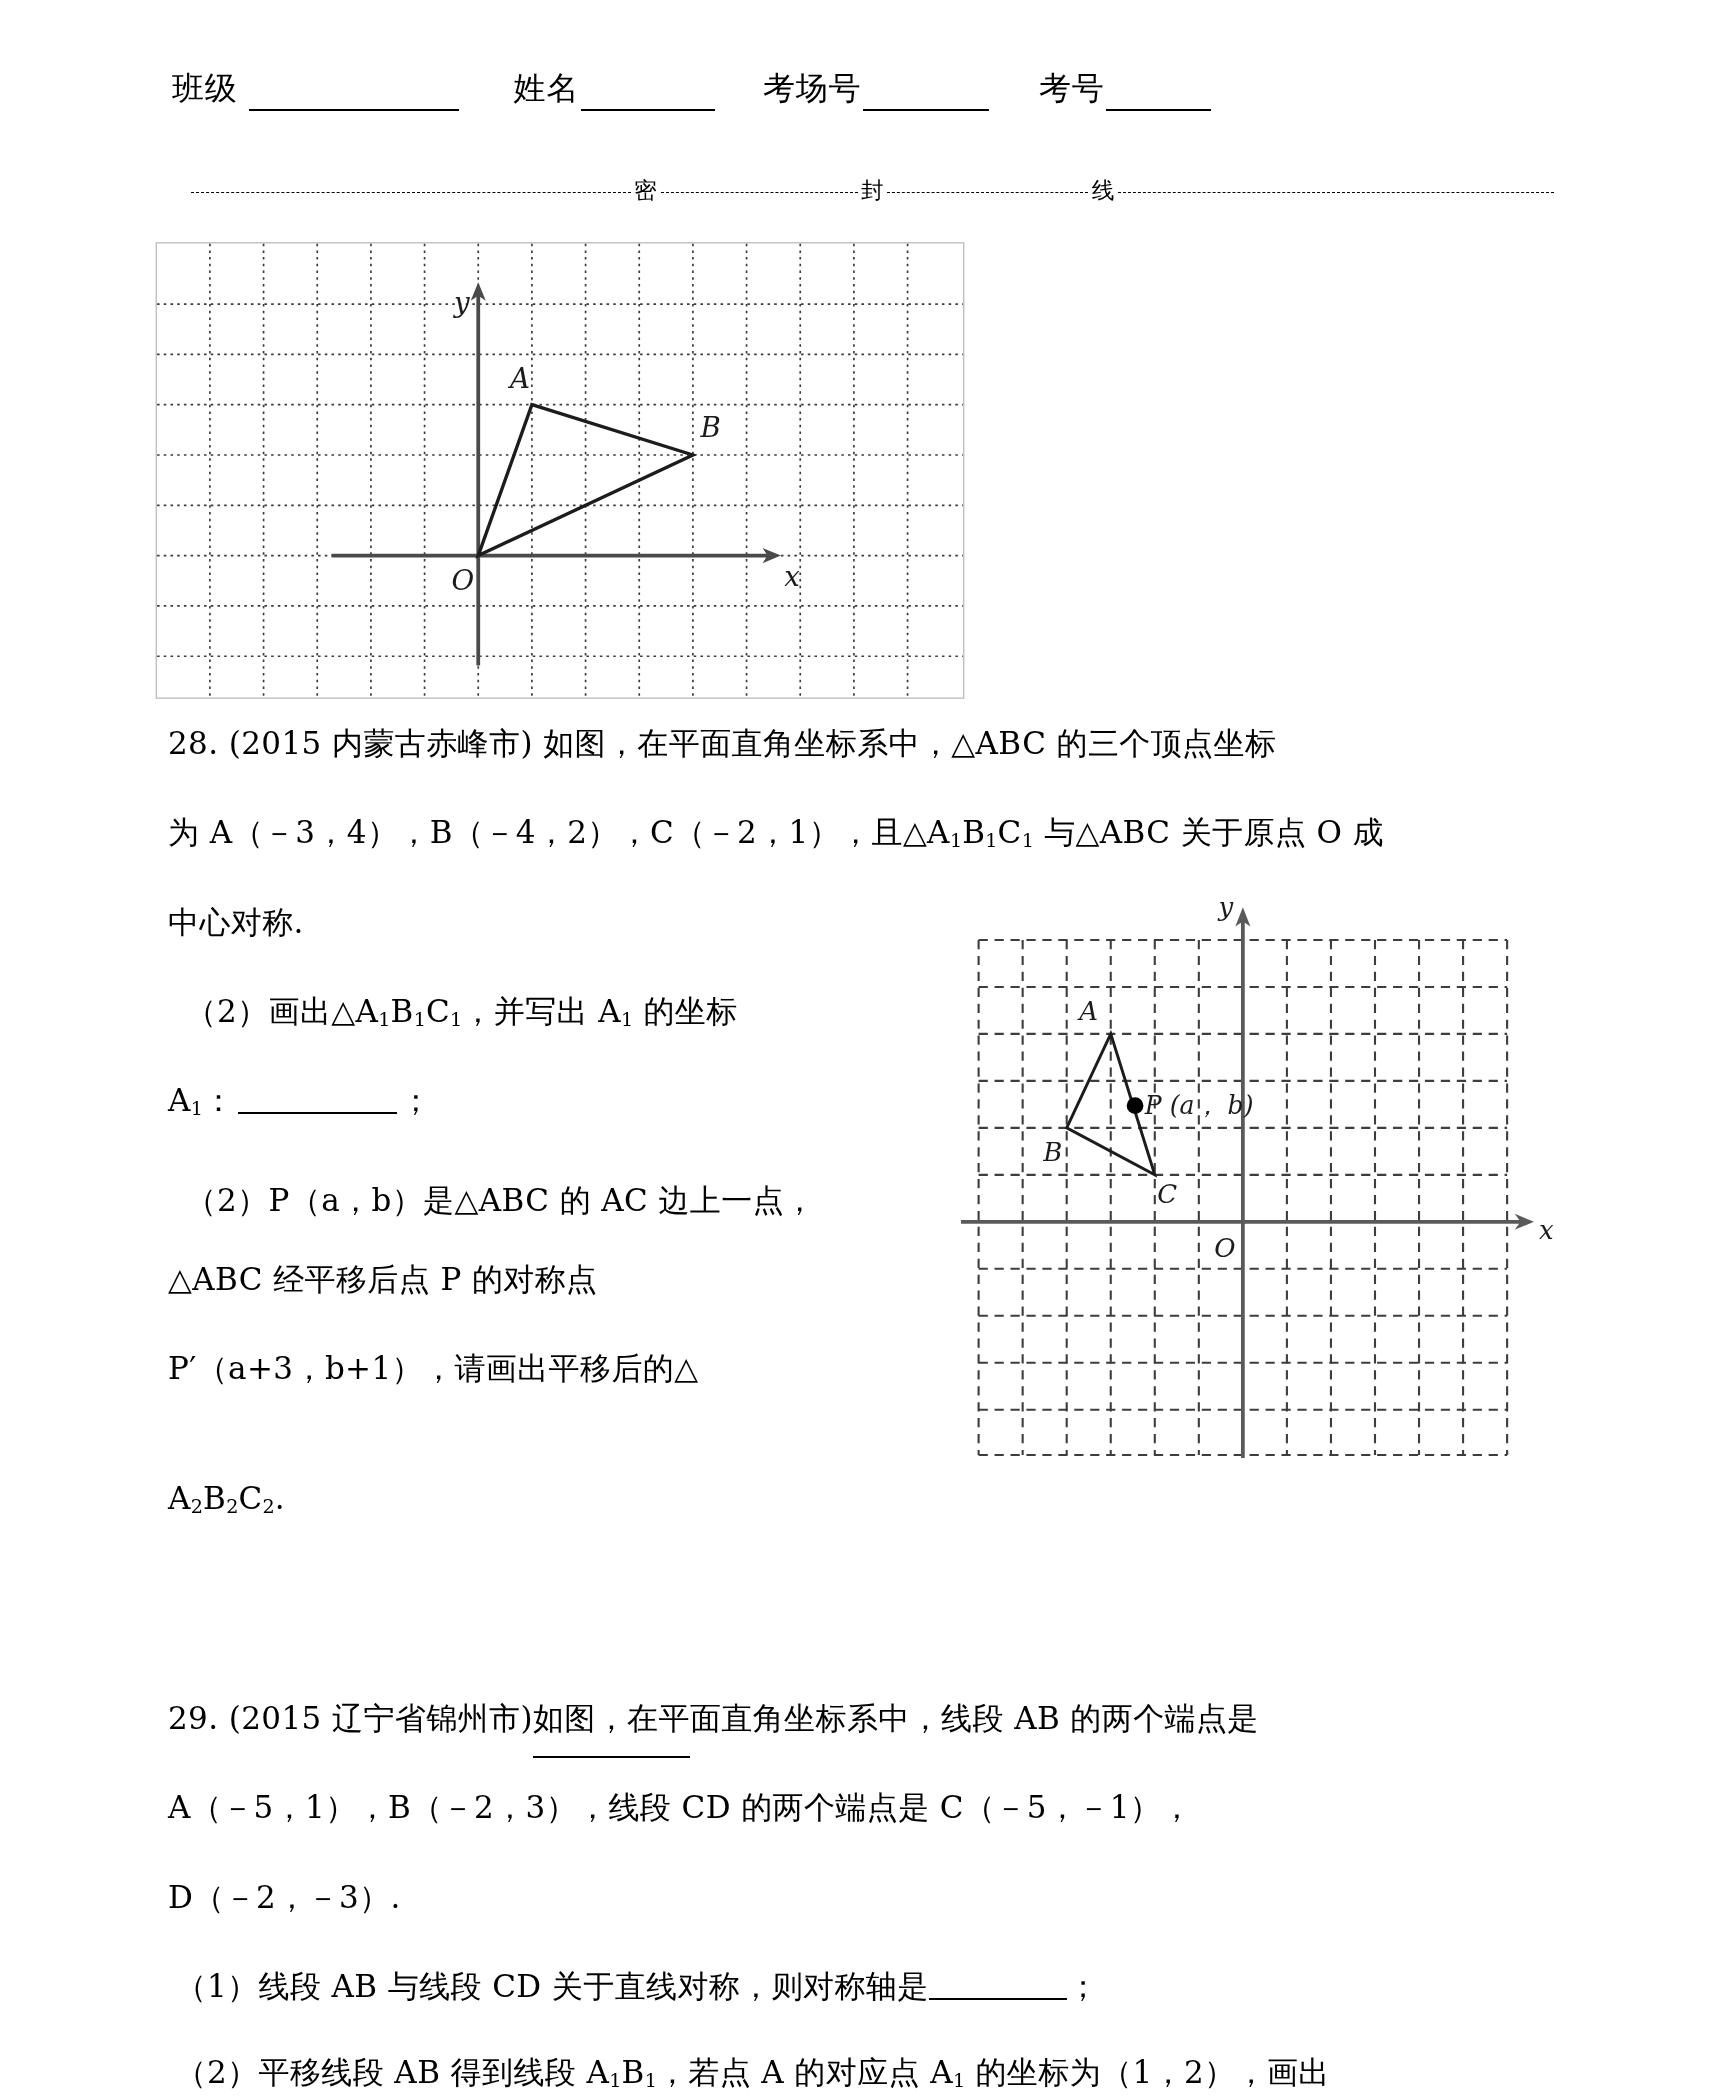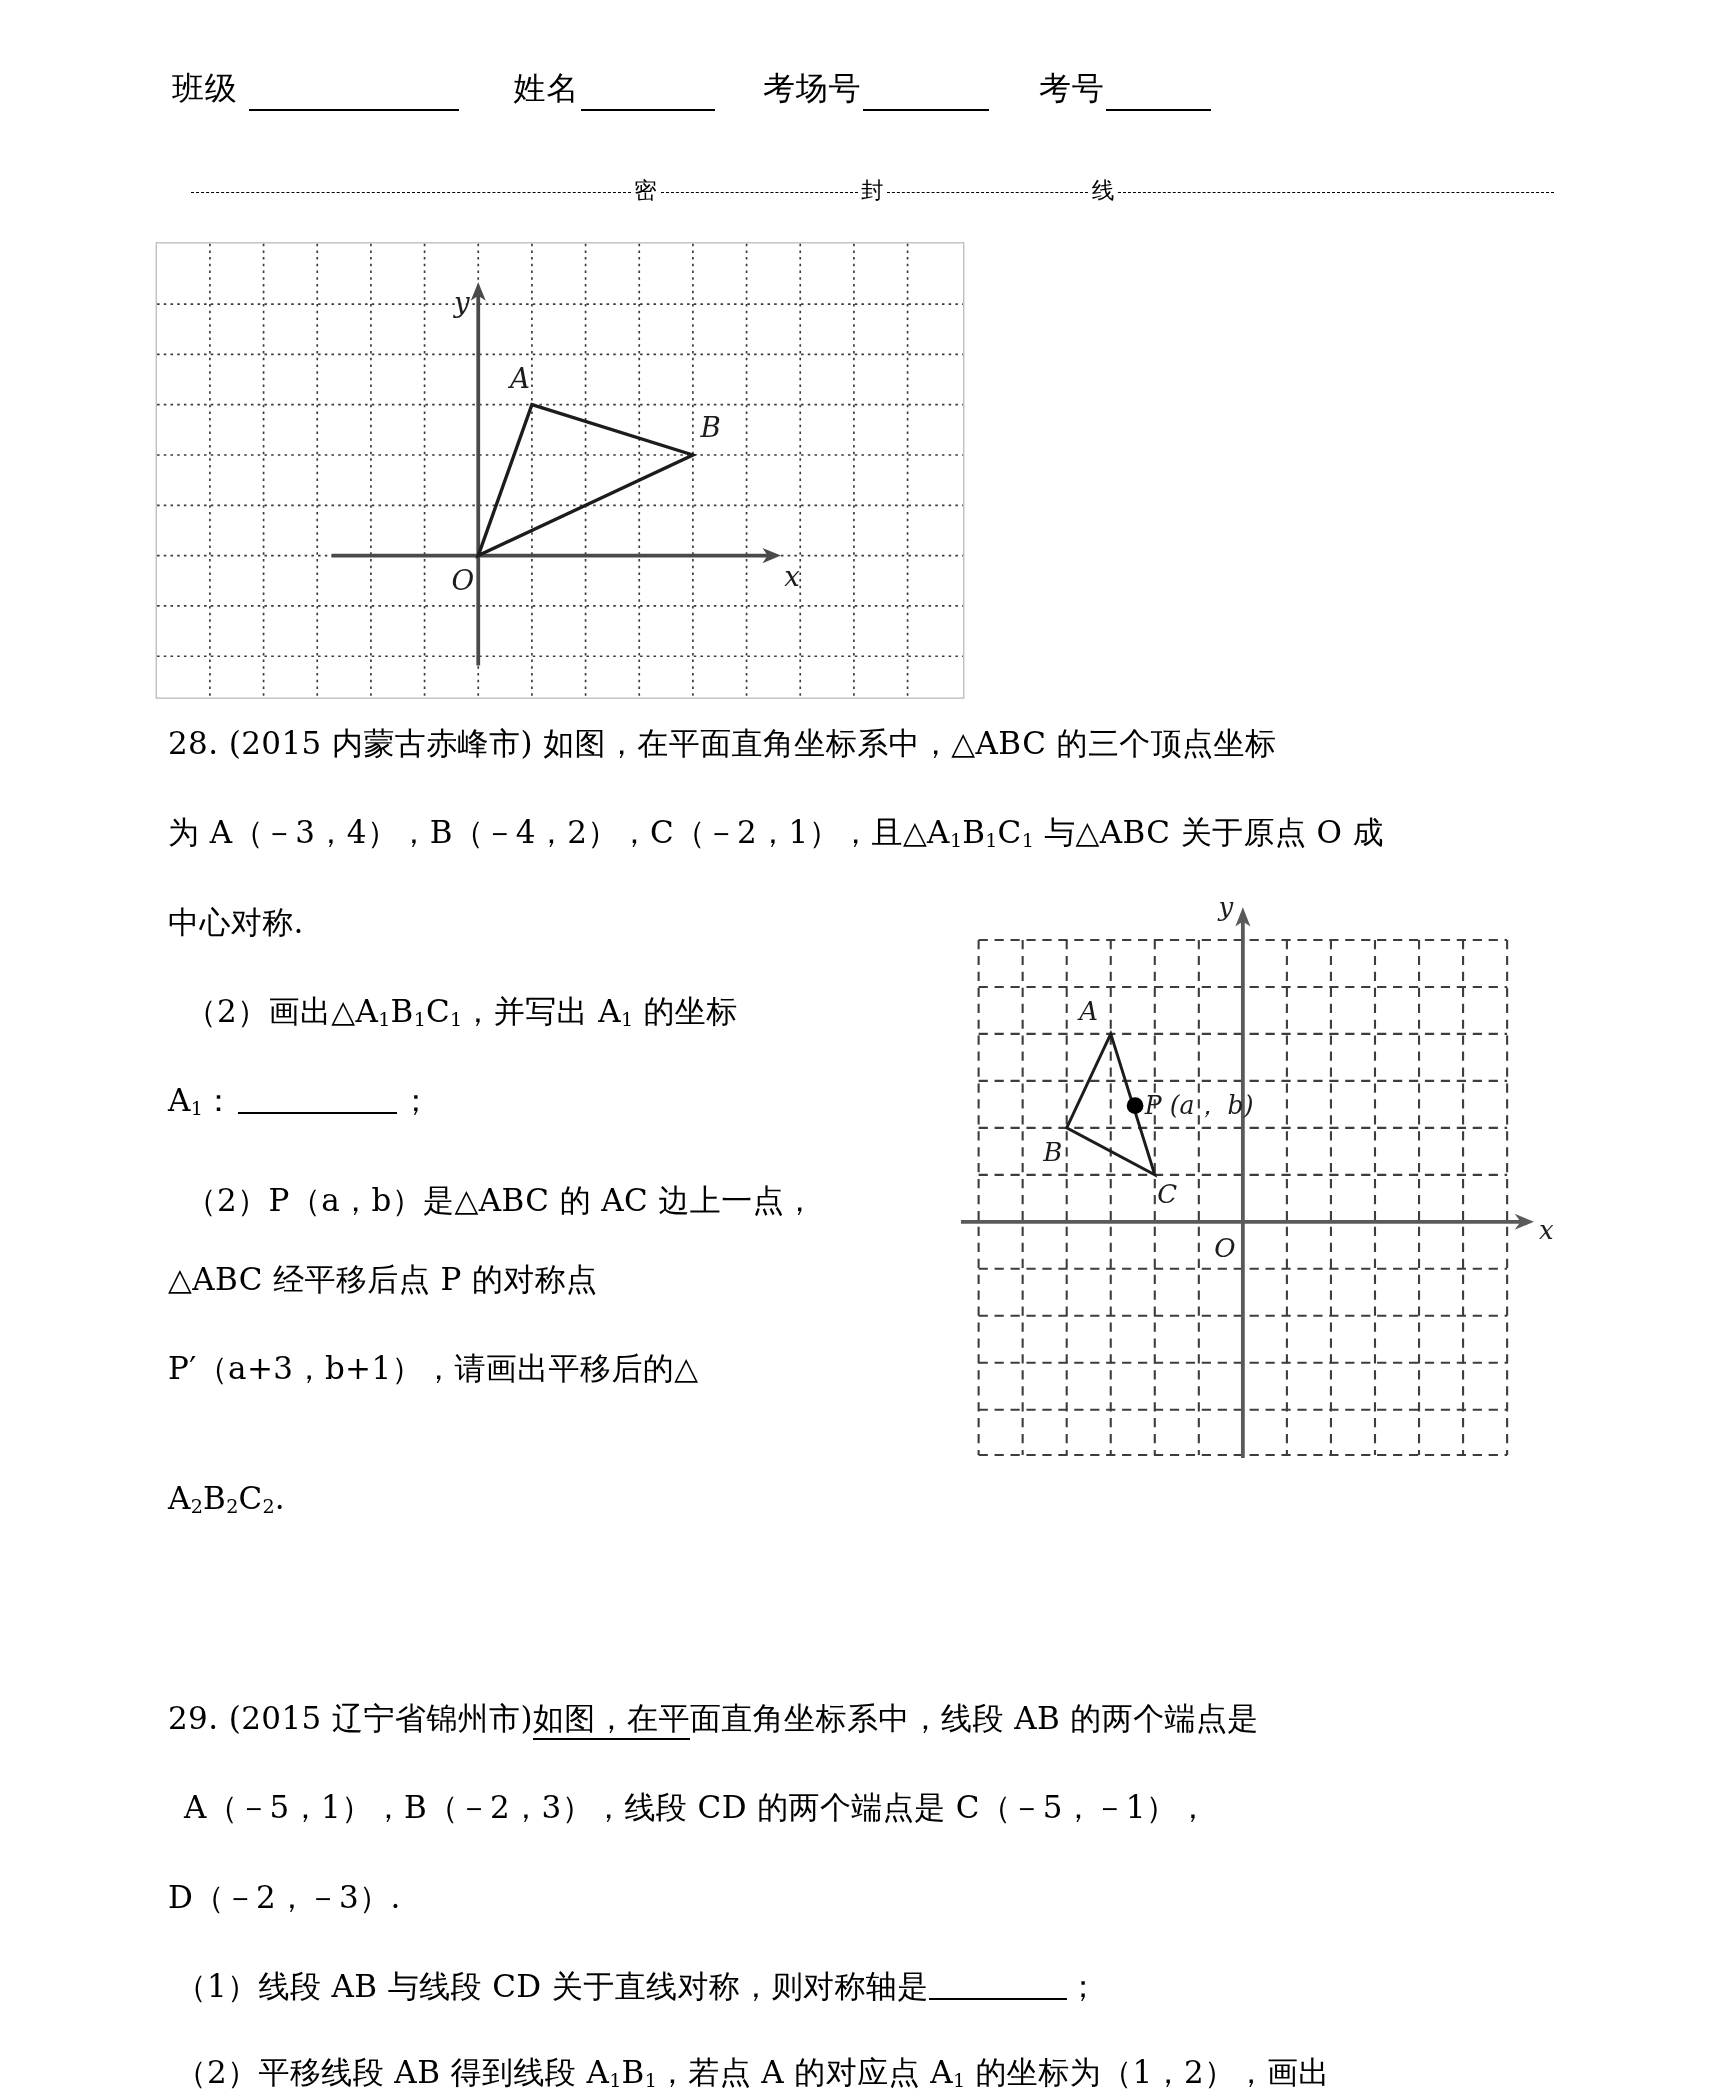--- a/index.html
+++ b/index.html
@@ -52,21 +52,21 @@
     letter-spacing:0.4px;white-space:nowrap;
   }
   .ln{position:absolute;left:0;white-space:nowrap;}
   sub{font-size:0.62em;vertical-align:-0.22em;letter-spacing:0;}
   .blank{
     display:inline-block;border-bottom:2.5px solid #000;
     vertical-align:-2.5px;
   }
   .b-a1{width:159px;margin:0 3.4px;}
   .b-q291{width:138px;margin-left:0.8px;}
-  .ulink{border-bottom:2.9px solid #000;padding-bottom:2px;font-family:Liberation Serif, serif;}
+  .ulink{border-bottom:2.9px solid #000;padding-bottom:20px;font-family:Liberation Serif, serif;}
 
   #q28{left:168px;top:728px;width:1401px;}
   #q29{left:168px;top:1703px;width:1401px;}
 </style>
 </head>
 <body>
 
 <div class="page">
 
   <div class="hdr">
@@ -214,21 +214,21 @@
     <div class="ln" style="top:457px;left:17.6px;">（2）P（a，b）是△ABC 的 AC 边上一点，</div>
     <div class="ln" style="top:536px;">△ABC 经平移后点 P 的对称点</div>
     <div class="ln" style="top:625px;">P′（a+3，b+1），请画出平移后的△</div>
 
     <div class="ln" style="top:715px;margin-top:40px;"><span>A</span><sub>2</sub><span>B</span><sub>2</sub><span>C</span><sub>2</sub><span>.</span></div>
   </div>
 
   <div class="txt" id="q29">
     <div class="ln" style="top:0px;"><span>29. (2015 辽宁省锦州市)</span><span class="ulink">如图，在平</span><span>面直角坐标系中，线段 AB 的两个端点是</span></div>
 
-    <div class="ln" style="top:89px;margin-left:16px;">A（－5，1），B（－2，3），线段 CD 的两个端点是 C（－5，－1），</div>
+    <div class="ln" style="top:89px;">A（－5，1），B（－2，3），线段 CD 的两个端点是 C（－5，－1），</div>
     <div class="ln" style="top:179px;">D（－2，－3）.</div>
 
     <div class="ln" style="top:268px;left:7.6px;"><span>（1）线段 AB 与线段 CD 关于直线对称，则对称轴是</span><span class="blank b-q291"></span><span>；</span></div>
 
     <div class="ln" style="top:354px;left:7.6px;"><span>（2）平移线段 AB 得到线段 A</span><sub>1</sub><span>B</span><sub>1</sub><span>，若点 A 的对应点 A</span><sub>1</sub><span> 的坐标为（1，2），画出</span></div>
 
   </div>
 
 </div>
 

